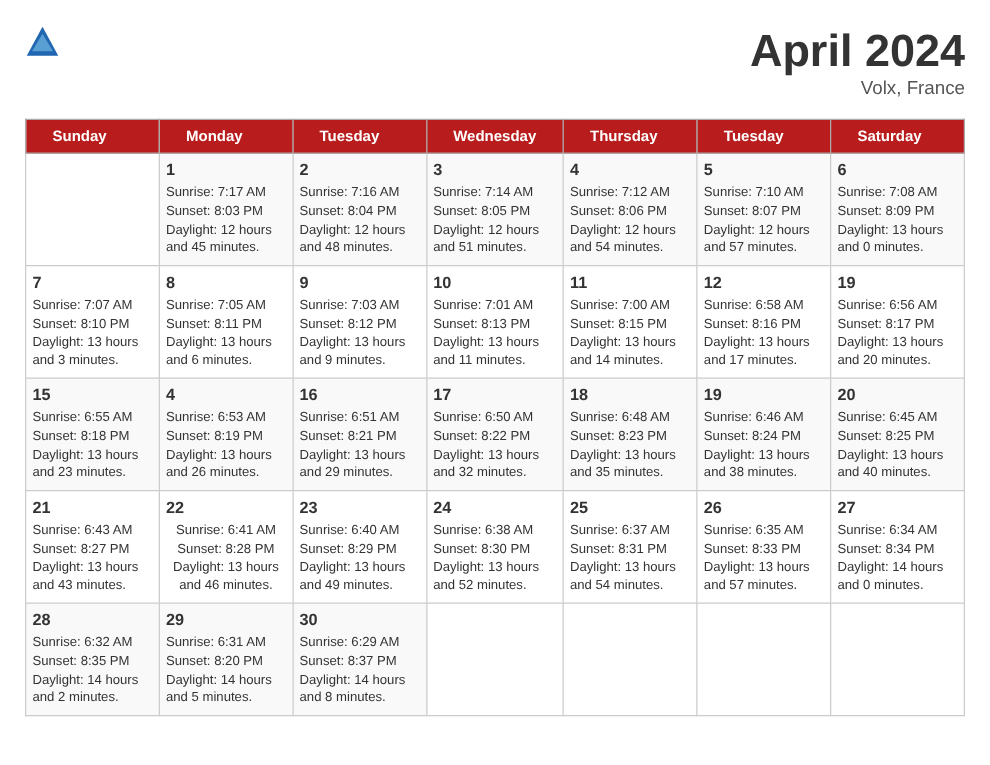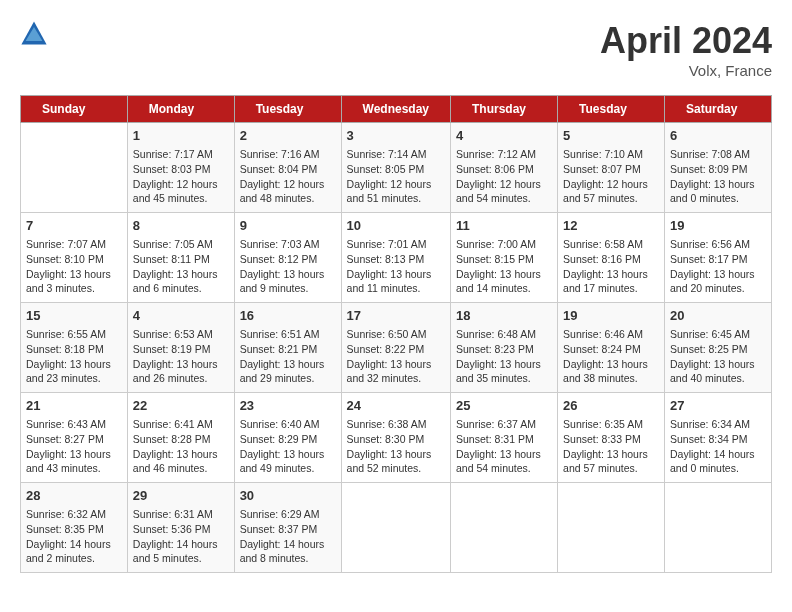--- a/index.html
+++ b/index.html
@@ -275,21 +275,21 @@
       <tr>
         <td>
           <span class="day-num">21</span>
           <div class="day-info" style="white-space: pre-line;">Sunrise: 6:43 AM
 Sunset: 8:27 PM
 Daylight: 13 hours
 and 43 minutes.</div>
         </td>
         <td>
           <span class="day-num">22</span>
-          <div class="day-info" style="white-space: pre-line;">Sunrise: 6:41 AM
+          <div class="day-info" style="white-space: pre-line; text-align: center;">Sunrise: 6:41 AM
 Sunset: 8:28 PM
 Daylight: 13 hours
 and 46 minutes.</div>
         </td>
         <td>
           <span class="day-num">23</span>
           <div class="day-info" style="white-space: pre-line;">Sunrise: 6:40 AM
 Sunset: 8:29 PM
 Daylight: 13 hours
 and 49 minutes.</div>
@@ -327,21 +327,21 @@
         <td>
           <span class="day-num">28</span>
           <div class="day-info" style="white-space: pre-line;">Sunrise: 6:32 AM
 Sunset: 8:35 PM
 Daylight: 14 hours
 and 2 minutes.</div>
         </td>
         <td>
           <span class="day-num">29</span>
           <div class="day-info" style="white-space: pre-line;">Sunrise: 6:31 AM
-Sunset: 5:36 PM
+Sunset: 8:20 PM
 Daylight: 14 hours
 and 5 minutes.</div>
         </td>
         <td>
           <span class="day-num">30</span>
           <div class="day-info" style="white-space: pre-line;">Sunrise: 6:29 AM
 Sunset: 8:37 PM
 Daylight: 14 hours
 and 8 minutes.</div>
         </td>

